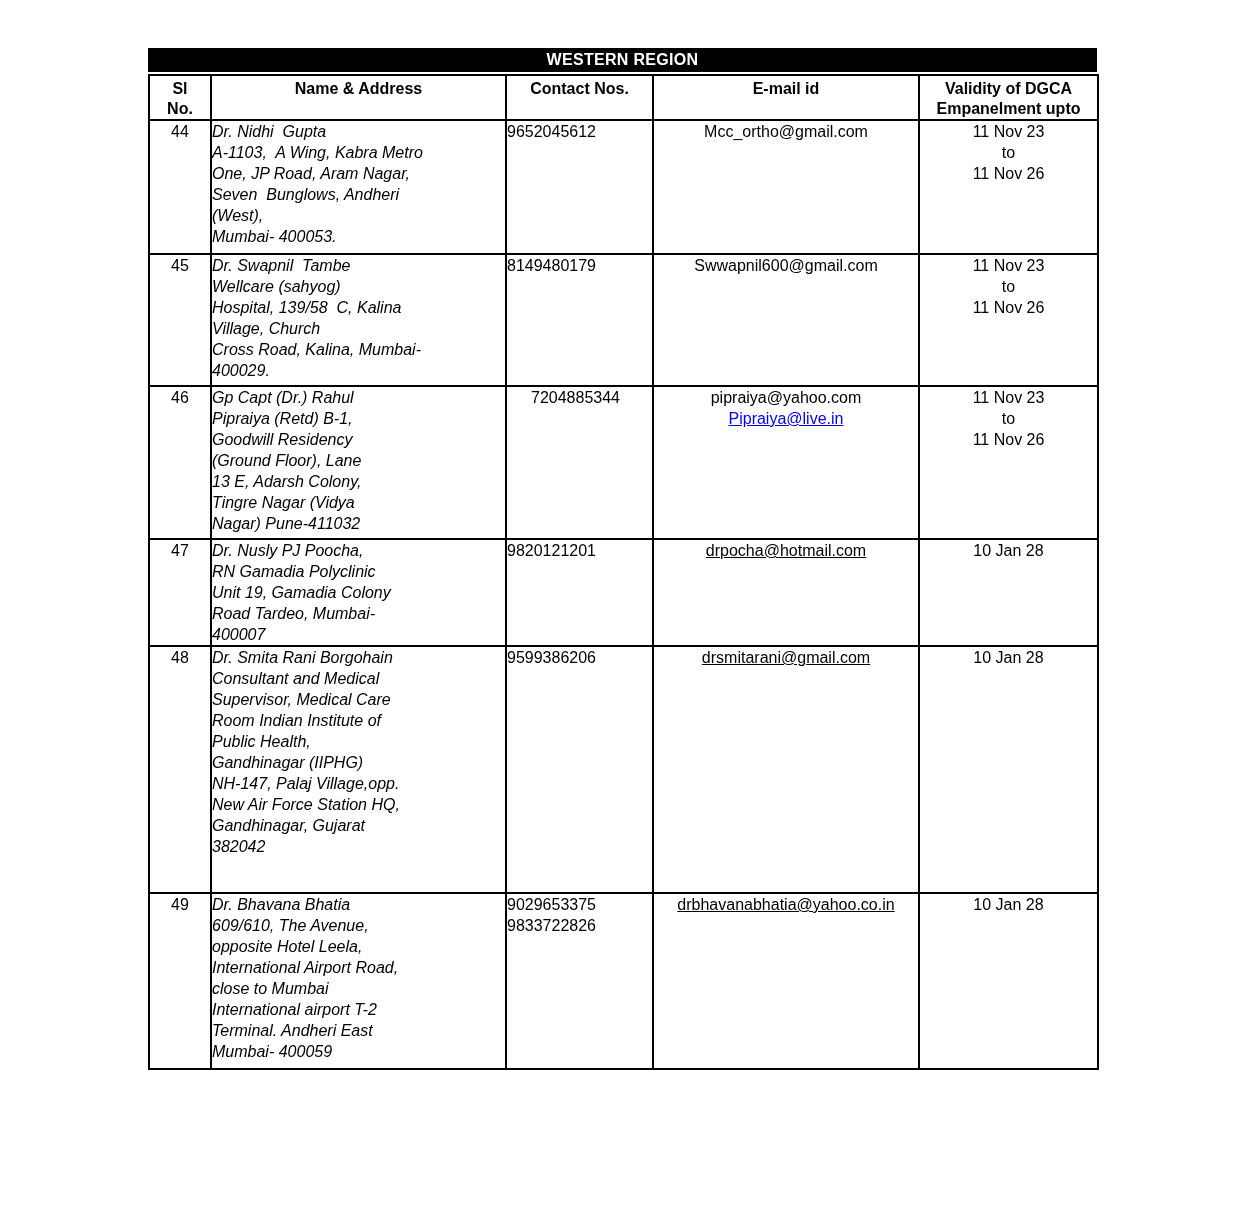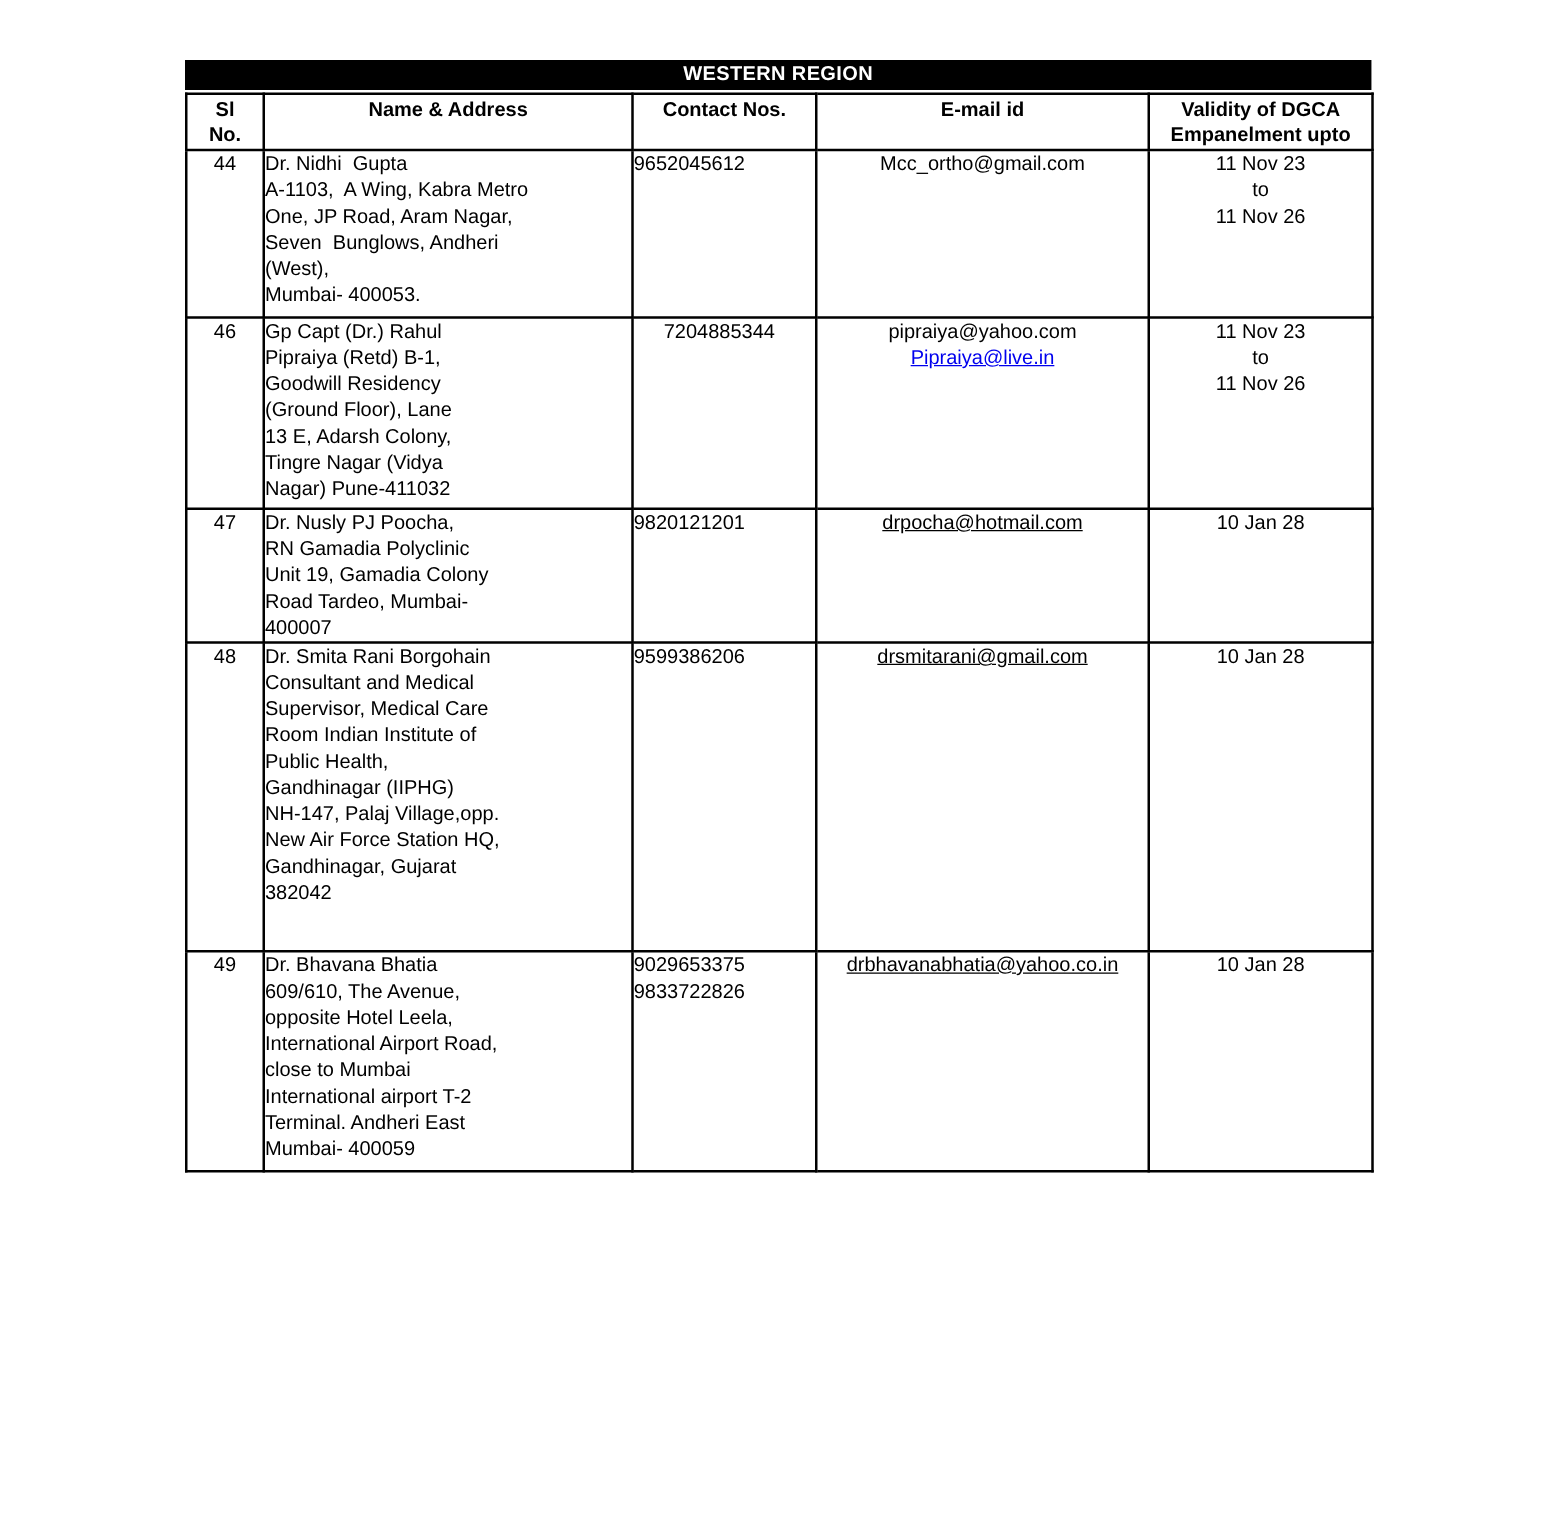--- a/index.html
+++ b/index.html
@@ -68,20 +68,21 @@
     vertical-align: top;
   }
   td.sl {
     text-align: center;
     font-size: 15px;
     padding-top: 6px;
   }
   td.name {
     white-space: pre-line;
     padding: 4px 4px 0 10px;
+    font-style: italic;
   }
   td.contact {
     white-space: pre-line;
     padding: 4px 2px 0 9px;
   }
   td.contact.center { padding-left: 24px; }
   td.contact.flush  { padding-left: 2px; }
   td.name.flush     { padding-left: 3px; }
   td.email { padding: 4px 2px 0 12px; }
   td.email.flush { padding-left: 3px; }
@@ -150,20 +151,37 @@
         <td class="contact">9652045612</td>
         <td class="email">
           <span class="em">Mcc_ortho@gmail.com</span>
 
         </td>
         <td class="validity">11 Nov 23
 to
 11 Nov 26</td>
       </tr>
 
+      <tr class="r45">
+        <td class="sl">45</td>
+        <td class="name">Dr. Swapnil&nbsp; Tambe
+Wellcare (sahyog)
+Hospital, 139/58&nbsp; C, Kalina
+Village, Church
+Cross Road, Kalina, Mumbai-
+400029.</td>
+        <td class="contact">8149480179</td>
+        <td class="email">
+          <span class="em">Swwapnil600@gmail.com</span>
+
+        </td>
+        <td class="validity">11 Nov 23
+to
+11 Nov 26</td>
+      </tr>
 
       <tr class="r46">
         <td class="sl">46</td>
         <td class="name">Gp Capt (Dr.) Rahul
 Pipraiya (Retd) B-1,
 Goodwill Residency
 (Ground Floor), Lane
 13 E, Adarsh Colony,
 Tingre Nagar (Vidya
 Nagar) Pune-411032</td>

